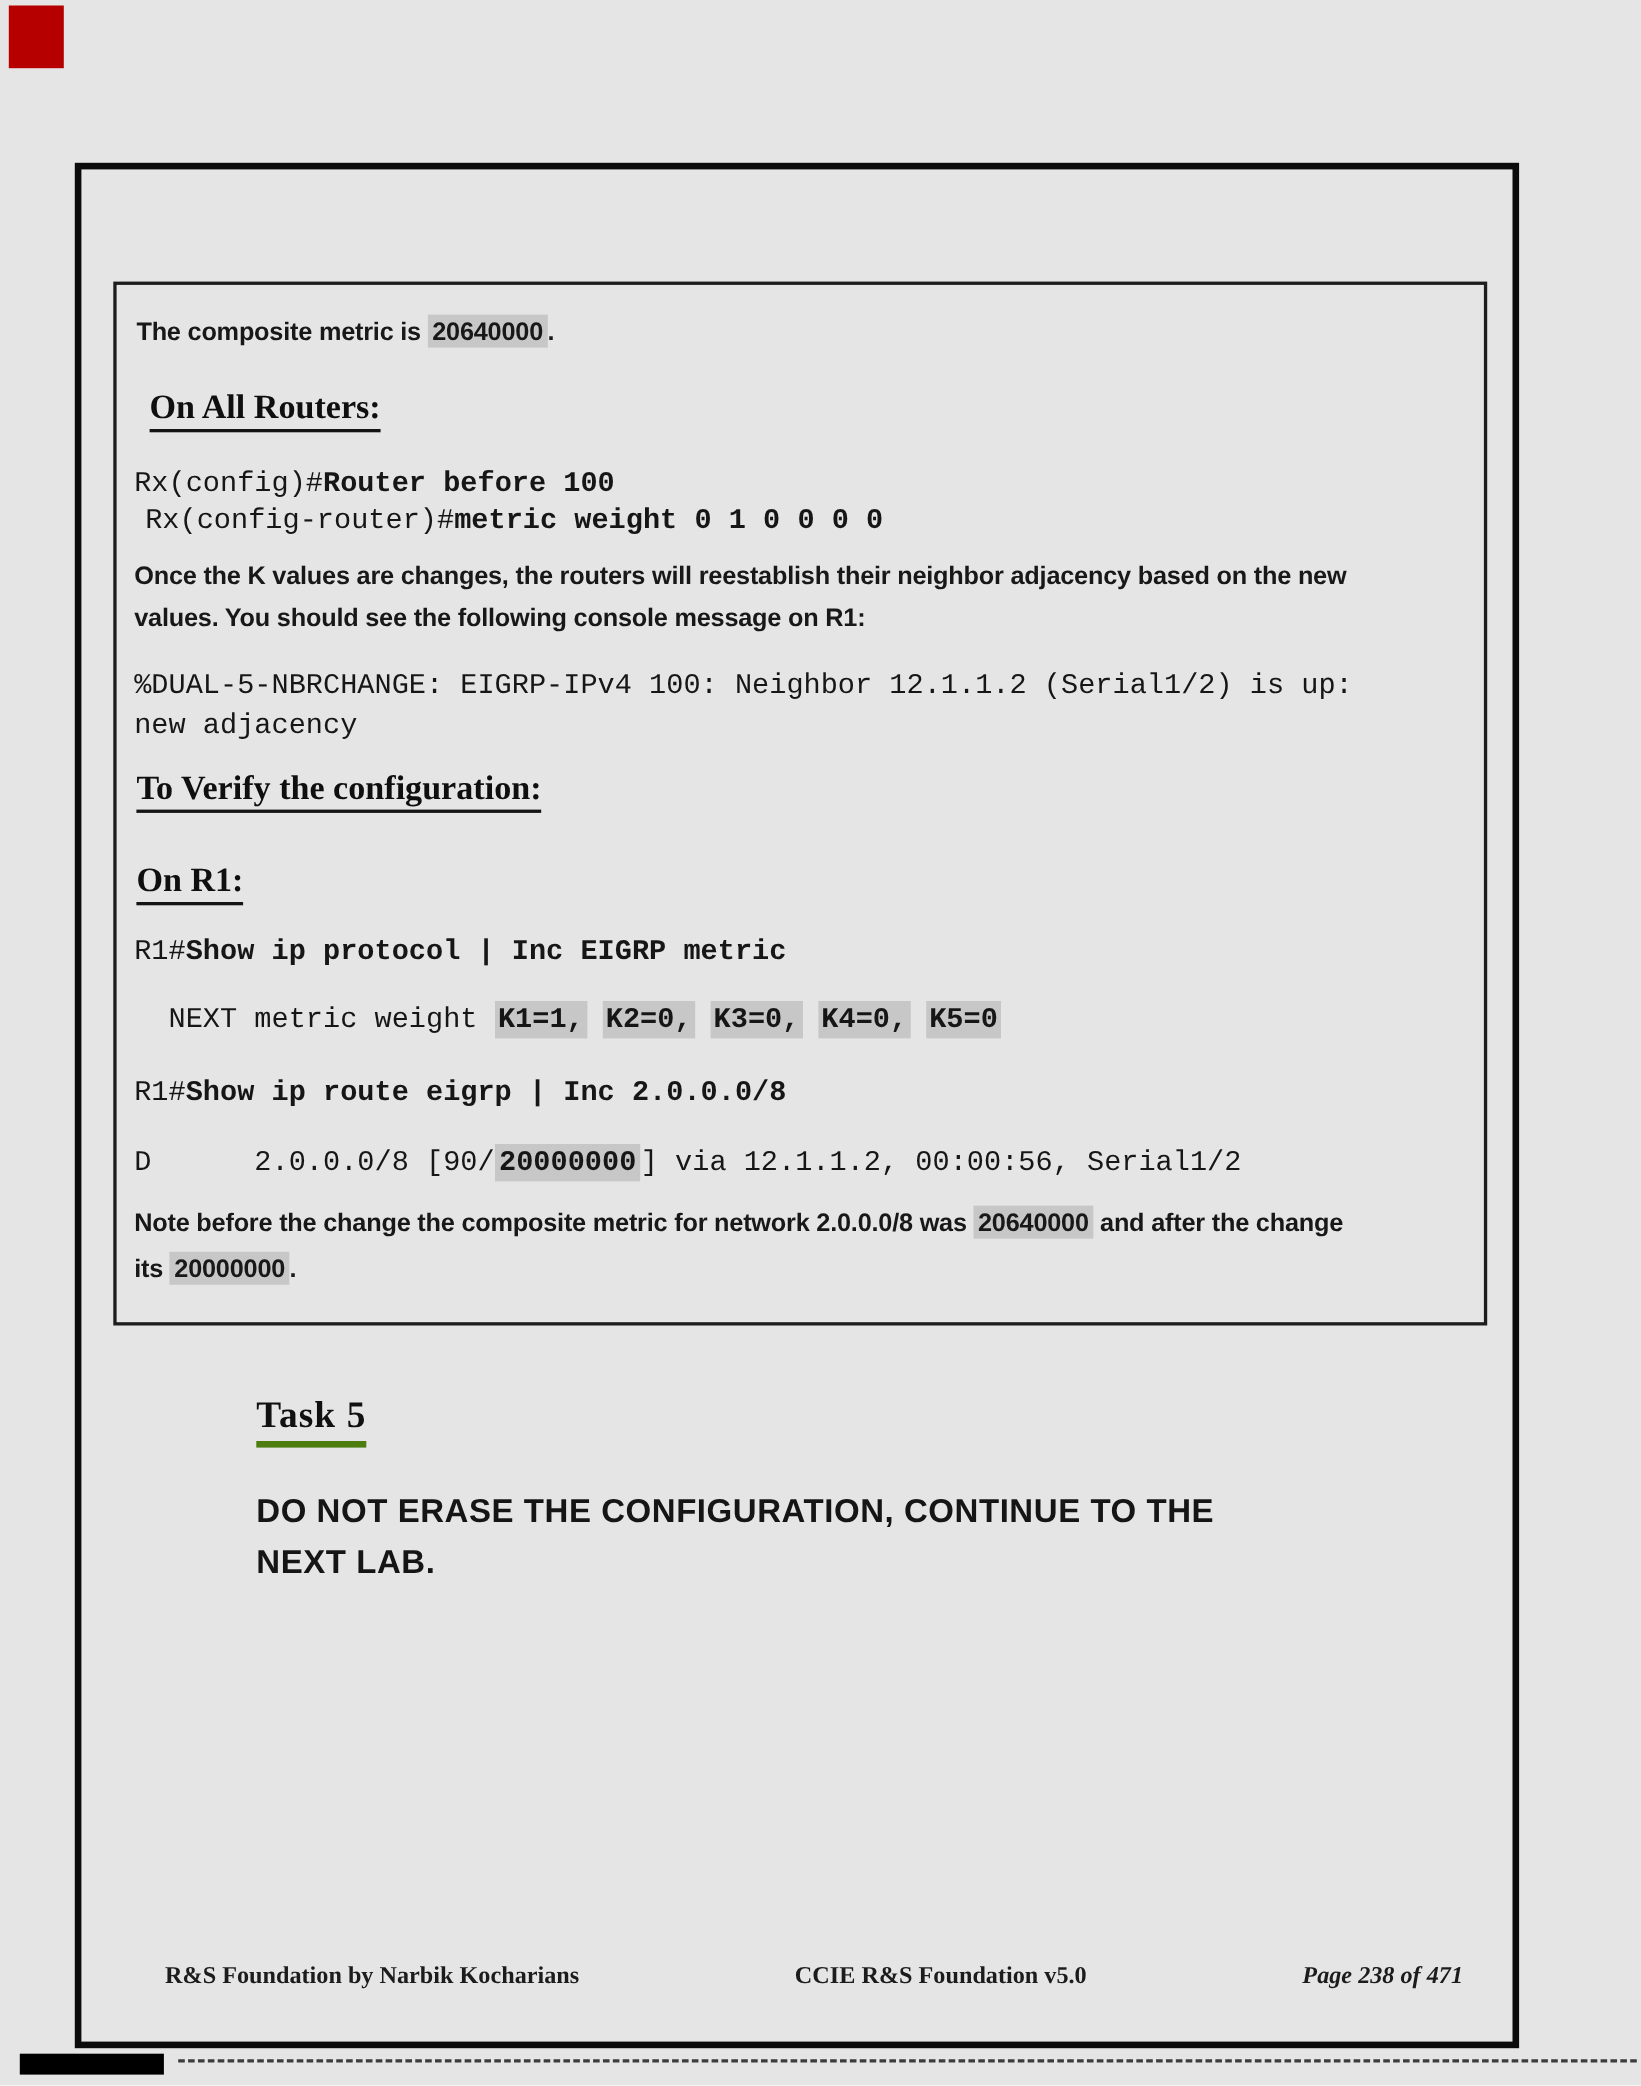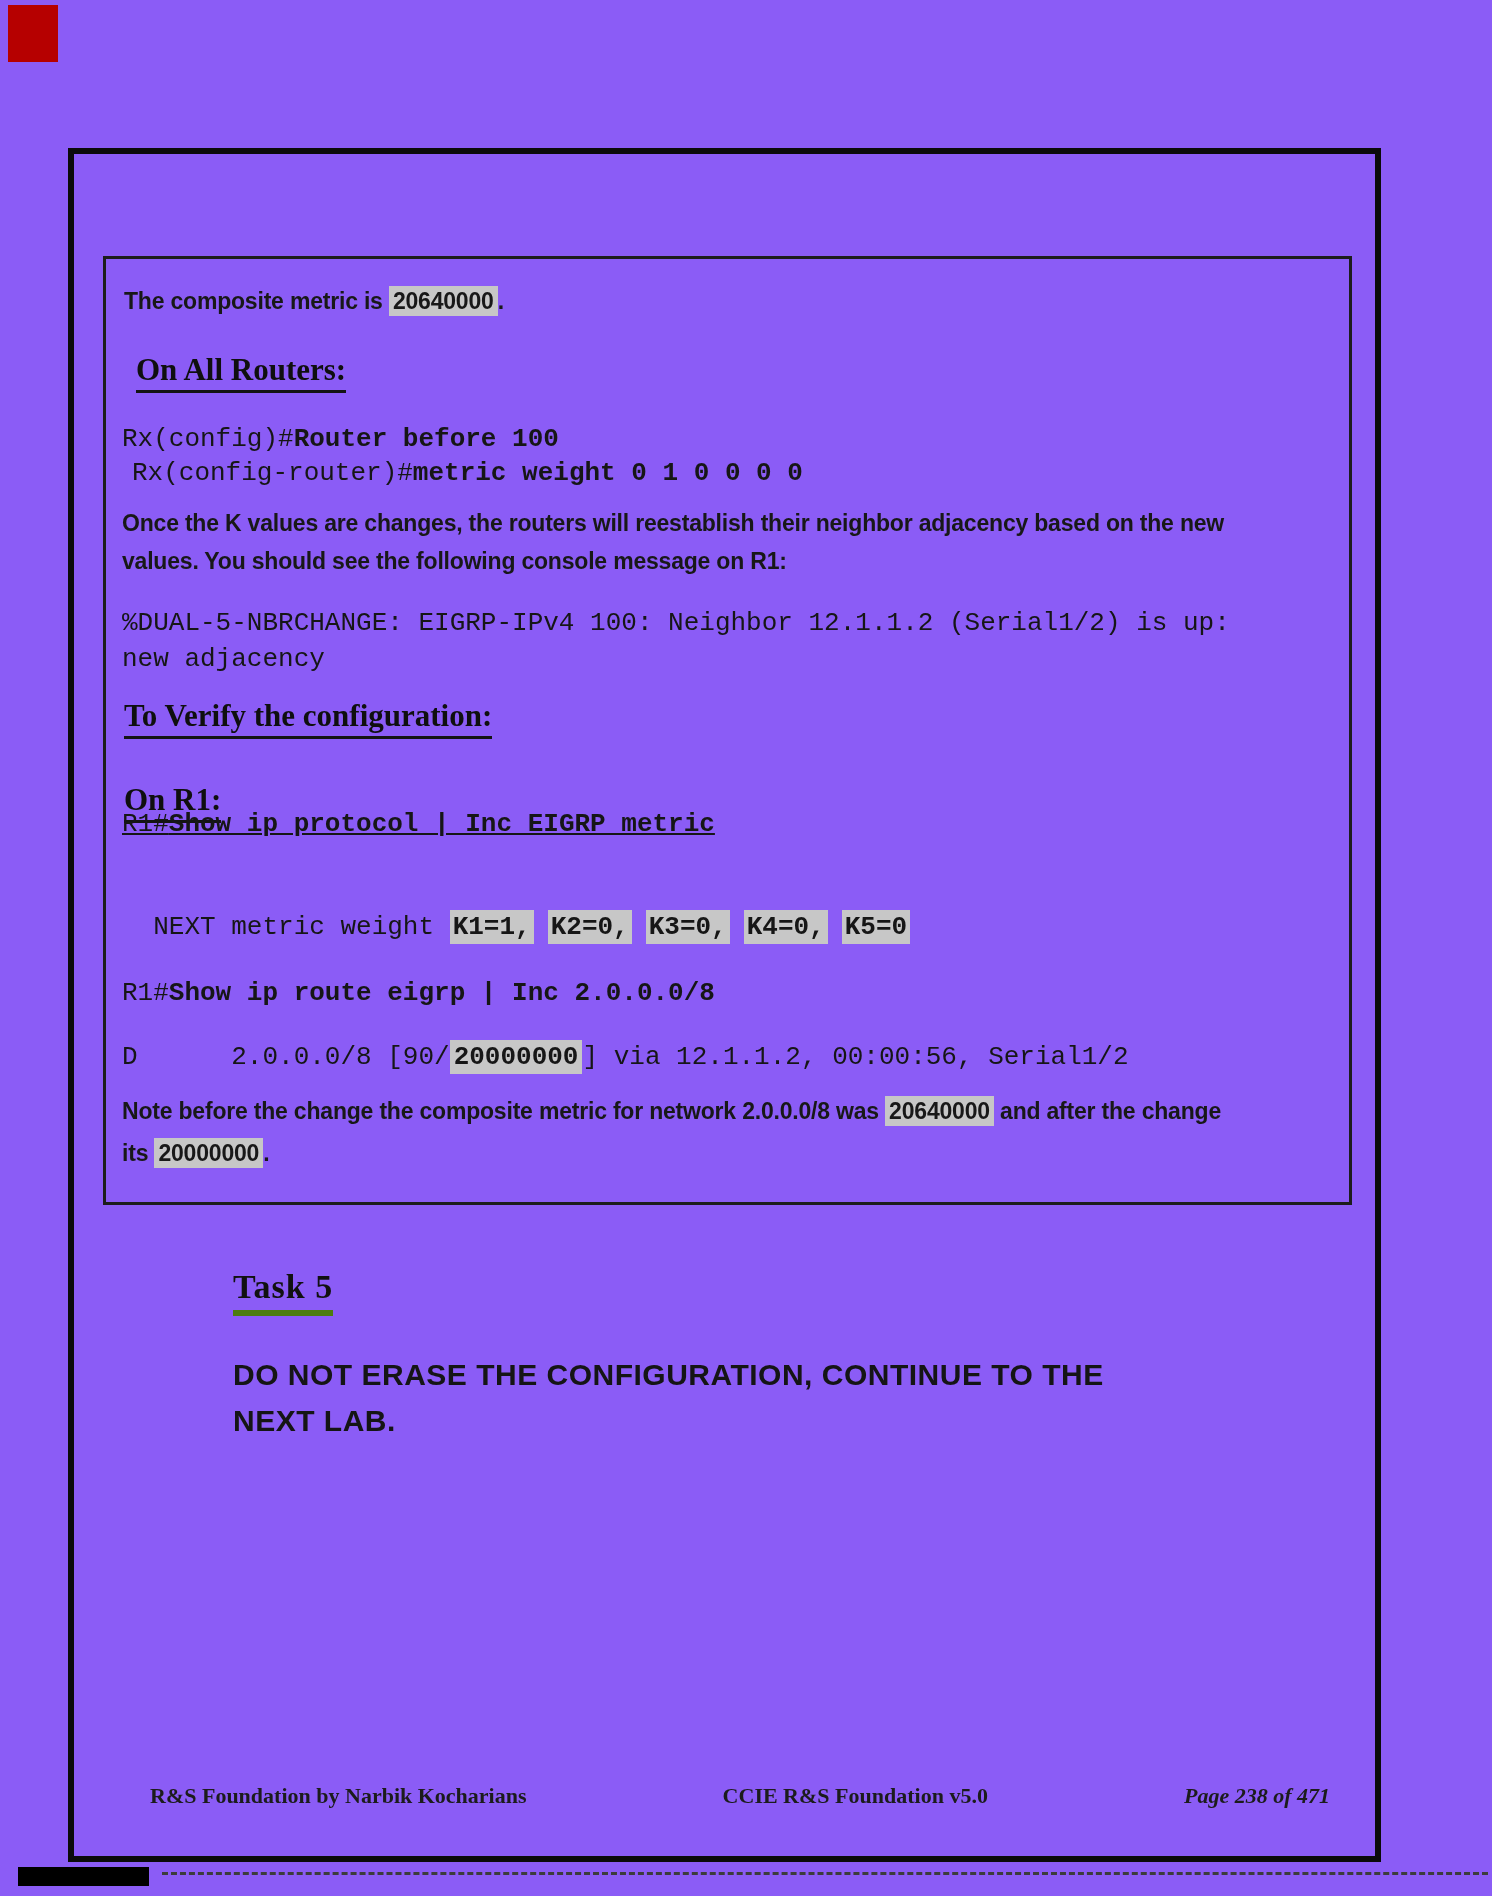--- a/index.html
+++ b/index.html
@@ -1,16 +1,16 @@
 <!DOCTYPE html>
 <html><head>
 <meta charset="utf-8">
 <style>
   html,body{margin:0;padding:0;background:#ffffff;}
-  .page{position:relative;width:1492px;height:1896px;background:#8b5cf6;overflow:hidden;
+  .page{position:relative;width:1492px;height:1896px;background:#e5e5e5;overflow:hidden;
         font-family:"Liberation Sans",sans-serif;}
 
   .abs{position:absolute;}
 
   
   .red-box{left:8px;top:5px;width:50px;height:57px;background:#b60000;}
   .black-bar{left:18px;top:1867px;width:131px;height:19px;background:#000;}
   .dashed-line{left:162px;top:1872px;width:1326px;height:0;
                border-top:3px dashed #3c3c3c;}
 
@@ -72,21 +72,21 @@
   <div class="abs mono" style="left:122px;top:644px;">new adjacency</div>
 
   <div class="abs" style="left:124px;top:698px;">
     <span class="serif-h">To Verify the configuration:</span>
   </div>
 
   <div class="abs" style="left:124px;top:782px;">
     <span class="serif-h">On R1:</span>
   </div>
 
-  <div class="abs mono" style="left:122px;top:809px;text-decoration:underline;"><span>R1#</span><span class="cmd">Show ip protocol | Inc EIGRP metric</span></div>
+  <div class="abs mono" style="left:122px;top:850px;"><span>R1#</span><span class="cmd">Show ip protocol | Inc EIGRP metric</span></div>
 
   <div class="abs mono" style="left:122px;top:912px;"><span>  NEXT metric weight </span><span class="kw">K1=1,</span><span class="kw">K2=0,</span><span class="kw">K3=0,</span><span class="kw">K4=0,</span><span class="kw">K5=0</span></div>
 
   <div class="abs mono" style="left:122px;top:978px;text-align:right;"><span>R1#</span><span class="cmd">Show ip route eigrp | Inc 2.0.0.0/8</span></div>
 
   <div class="abs mono" style="left:122px;top:1042px;"><span>D      2.0.0.0/8 [90/</span><span class="hl-b">20000000</span><span>] via 12.1.1.2, 00:00:56, Serial1/2</span></div>
 
   <div class="abs sans" style="left:122px;top:1098px;"><span>Note before the change the composite metric for network 2.0.0.0/8 was </span><span class="hl">20640000</span><span> and after the change</span></div>
   <div class="abs sans" style="left:122px;top:1140px;"><span>its </span><span class="hl">20000000</span><span>.</span></div>
 

